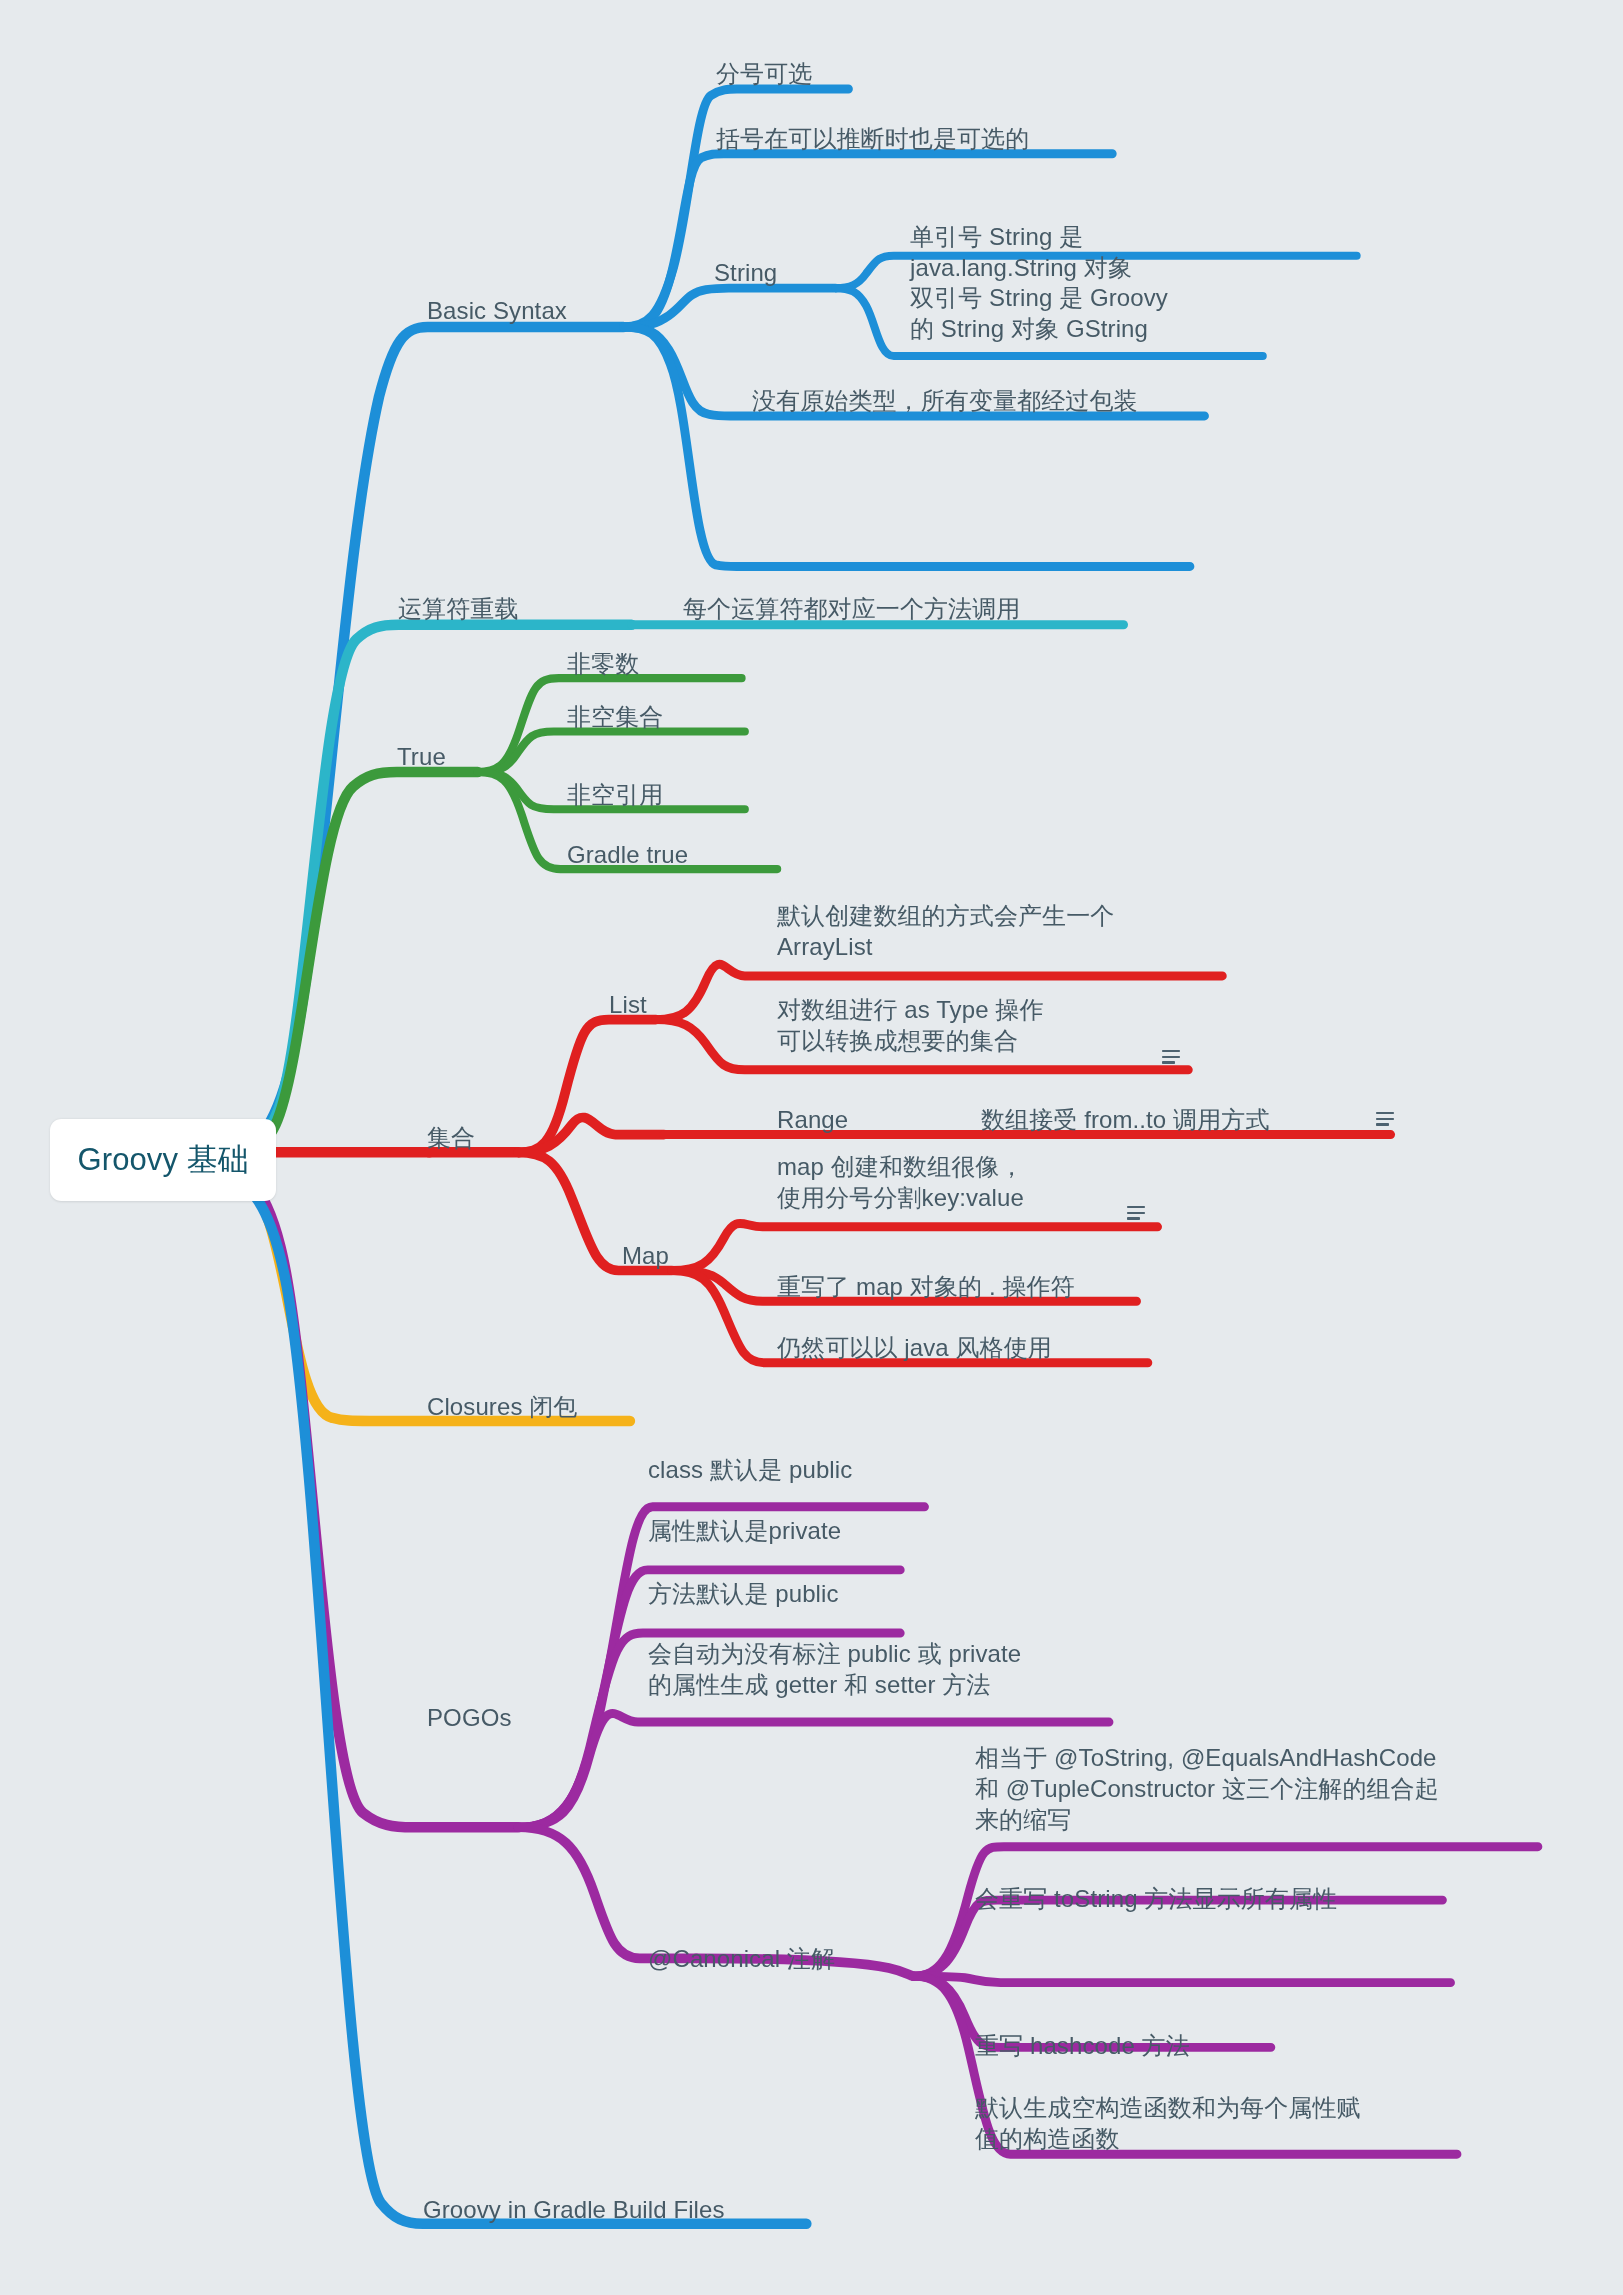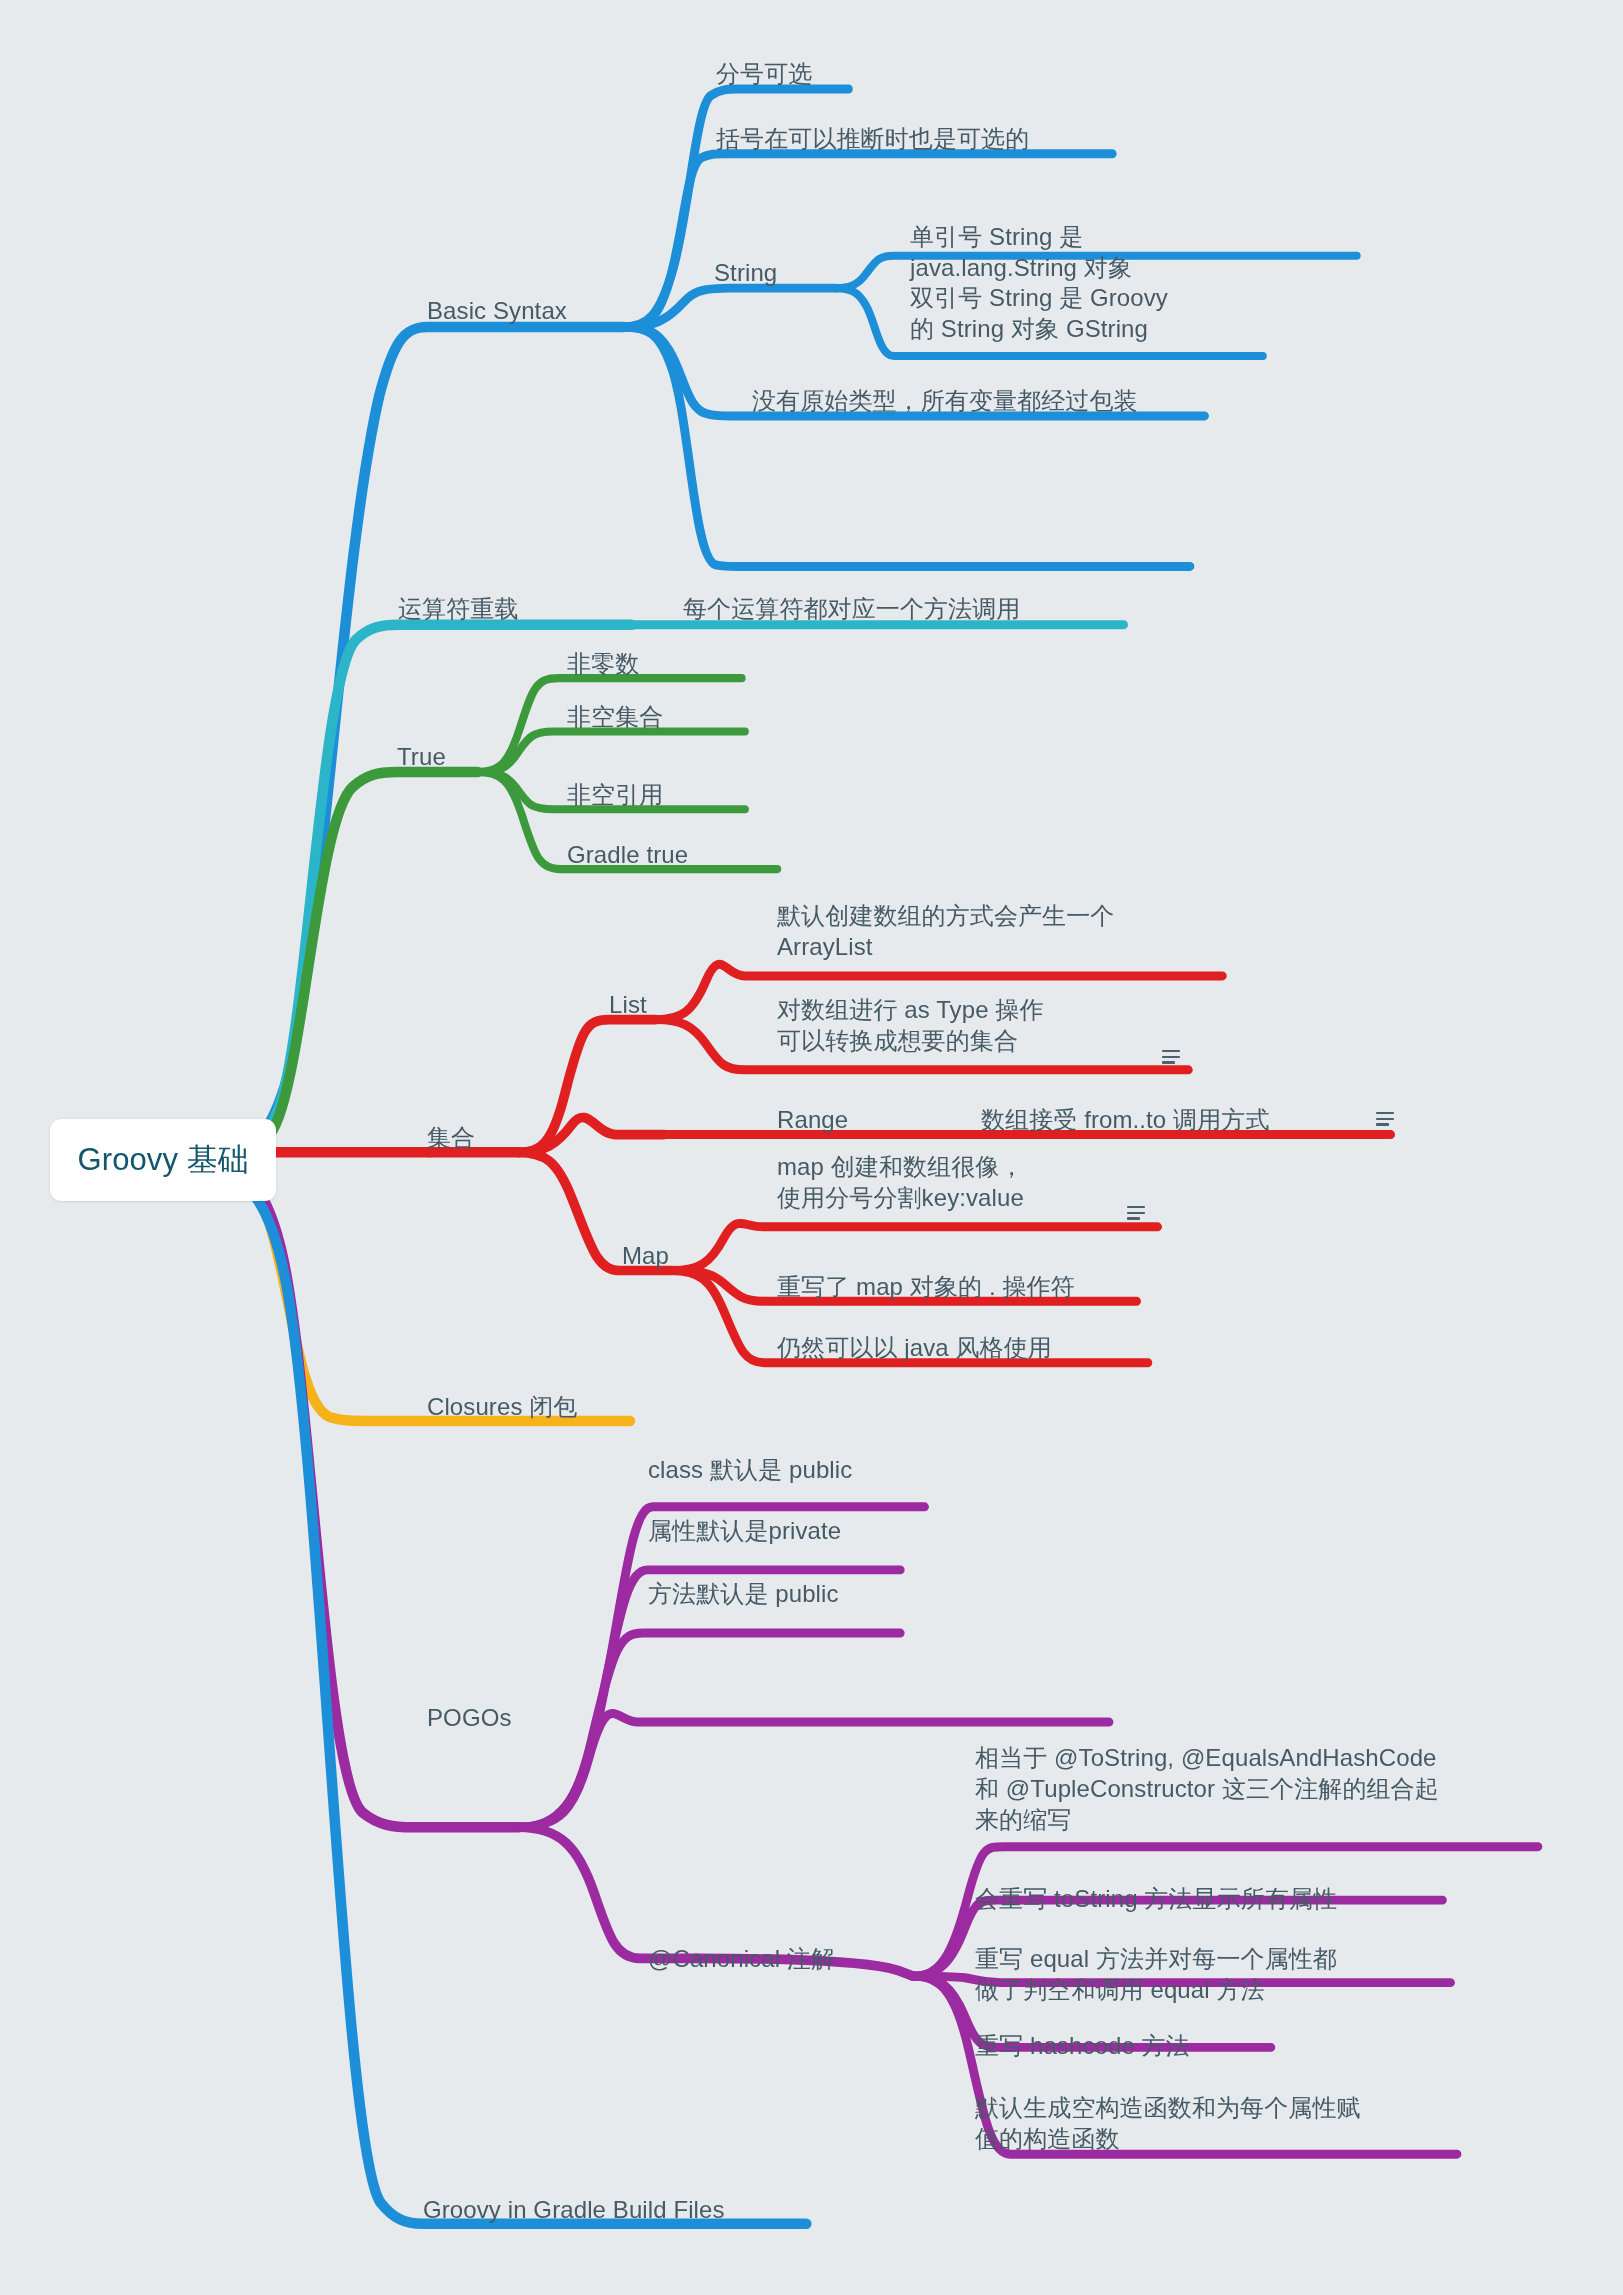--- a/index.html
+++ b/index.html
@@ -192,31 +192,31 @@
   <div class="node lvl1" style="left:427px;top:1391px;">Closures 闭包</div>
 
   <div class="node lvl1" style="left:427px;top:1702px;">POGOs</div>
 
   <div class="node lvl2" style="left:648px;top:1454px;">class 默认是 public</div>
 
   <div class="node lvl2" style="left:648px;top:1515px;">属性默认是private</div>
 
   <div class="node lvl2" style="left:648px;top:1578px;">方法默认是 public</div>
 
+  <div class="node lvl2" style="left:648px;top:1638px;">会自动为没有标注 public 或 private
+的属性生成 getter 和 setter 方法</div>
 
   <div class="node lvl2" style="left:648px;top:1943px;">@Canonical 注解</div>
 
   <div class="node lvl3" style="left:975px;top:1742px;">相当于 @ToString, @EqualsAndHashCode
 和 @TupleConstructor 这三个注解的组合起
 来的缩写</div>
 
   <div class="node lvl3" style="left:975px;top:1883px;">会重写 toString 方法显示所有属性</div>
 
-  <div class="node lvl3" style="left:975px;top:1943px;">重写 equal 方法并对每一个属性都
-做了判空和调用 equal 方法</div>
 
   <div class="node lvl3" style="left:975px;top:2030px;">重写 hashcode 方法</div>
 
   <div class="node lvl3" style="left:975px;top:2092px;">默认生成空构造函数和为每个属性赋
 值的构造函数</div>
 
   <div class="node lvl1" style="left:423px;top:2194px;">Groovy in Gradle Build Files</div>
 
 </div>
 

